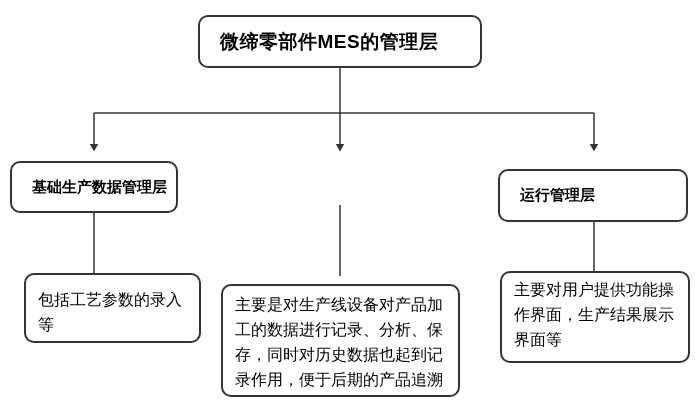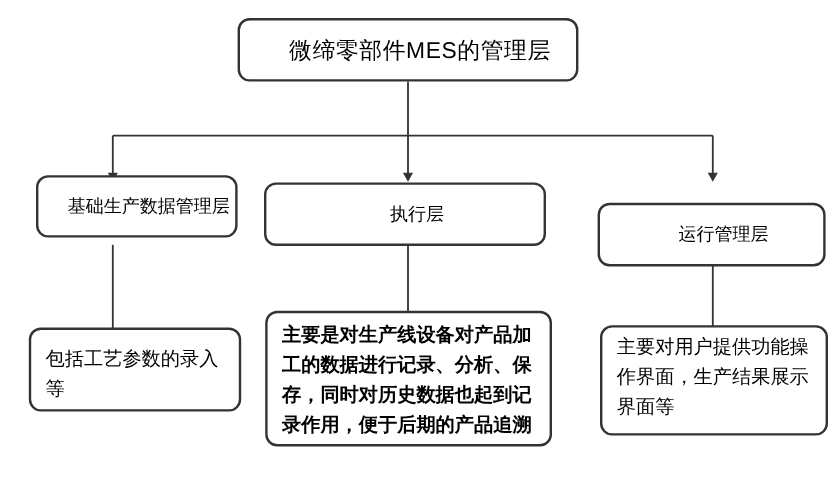--- a/index.html
+++ b/index.html
@@ -28,41 +28,40 @@
     box-sizing: border-box;
     background: #ffffff;
     border: 2px solid #333333;
     border-radius: 10px;
     color: #000000;
     z-index: 2;
   }
   .box.header {
     display: flex;
     align-items: center;
-    justify-content: center;
     text-align: center;
-    font-weight: normal;
+    font-weight: bold;
     padding-left: 20px;
   }
   .box.title-box {
     left: 198px; top: 15px; width: 284px; height: 53px;
     font-size: 19px;
     letter-spacing: 0.5px;
   }
-  .box.hdr-left   { left: 10px;  top: 146px; width: 168px; height: 52px; font-size: 15px; margin-left: 20px; }
+  .box.hdr-left   { left: 10px;  top: 161px; width: 168px; height: 52px; font-size: 15px; }
   .box.hdr-mid    { left: 220px; top: 152px; width: 235px; height: 53px; font-size: 15px; }
   .box.hdr-right  { left: 498px; top: 169px; width: 190px; height: 53px; font-size: 15px; }
   .box.detail {
     font-size: 16px;
     line-height: 25px;
     text-align: left;
     word-break: break-all;
   }
   .box.det-left  { left: 24px;   top: 273px; width: 177px; height: 70px;  padding: 12px 12px; }
-  .box.det-mid   { left: 221px; top: 259px; width: 239px; height: 113px; padding: 6px 12px; font-weight: bold; }
+  .box.det-mid   { left: 221px; top: 284px; width: 239px; height: 113px; padding: 6px 12px; }
   .box.det-right { left: 500px; top: 271px; width: 190px; height: 92px;  padding: 4px 12px; }
 </style>
 </head>
 <body>
 
 <div class="canvas">
 
   <svg class="connector-layer" viewBox="0 0 700 400" xmlns="http://www.w3.org/2000/svg">
 
     <line x1="340" y1="68" x2="340" y2="145" stroke="#333333" stroke-width="1.5"></line>
@@ -82,23 +81,20 @@
     <line x1="594" y1="205" x2="594" y2="272" stroke="#333333" stroke-width="1.5"></line>
   </svg>
 
   <div class="box header title-box">
     <span>微缔零部件MES的管理层</span>
   </div>
 
   <div class="box header hdr-left">
     <span>基础生产数据管理层</span>
   </div>
-  <div class="box header hdr-mid">
-    <span>执行层</span>
-  </div>
   <div class="box header hdr-right">
     <span>运行管理层</span>
   </div>
 
   <div class="box detail det-left">
     <span>包括工艺参数的录入等</span>
   </div>
   <div class="box detail det-mid">
     <span>主要是对生产线设备对产品加工的数据进行记录、分析、保存，同时对历史数据也起到记录作用，便于后期的产品追溯</span>
   </div>

